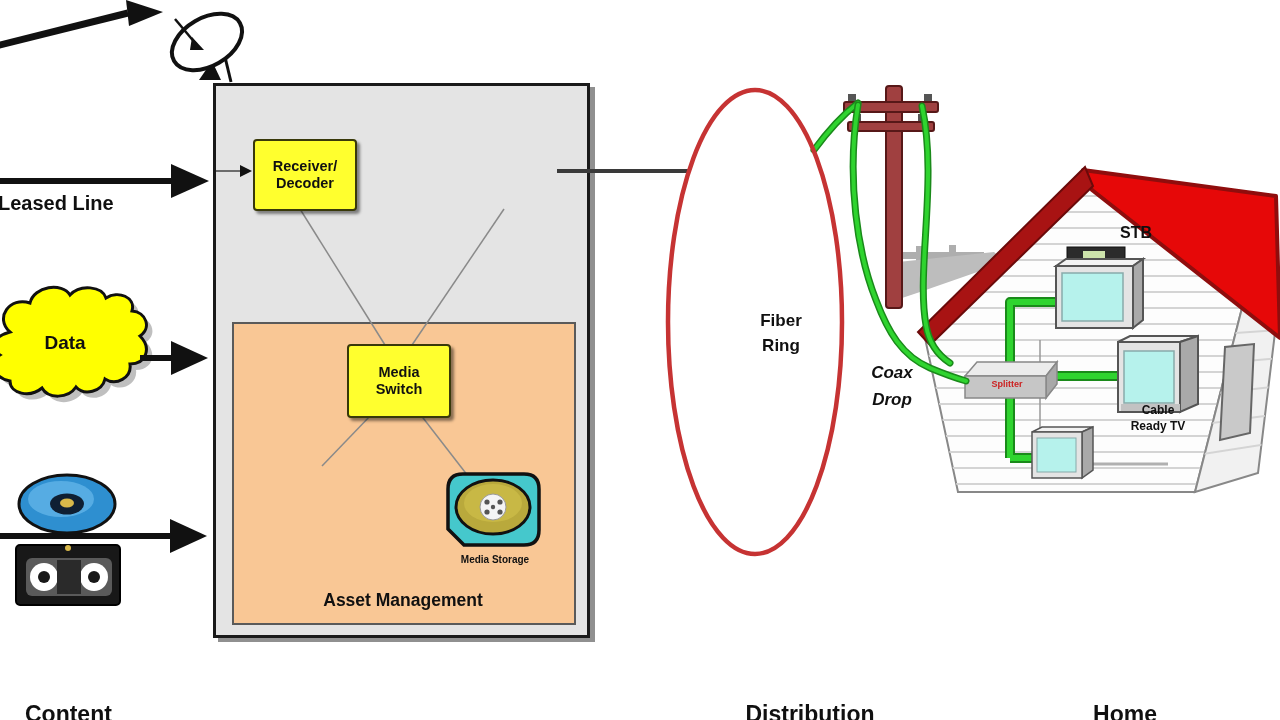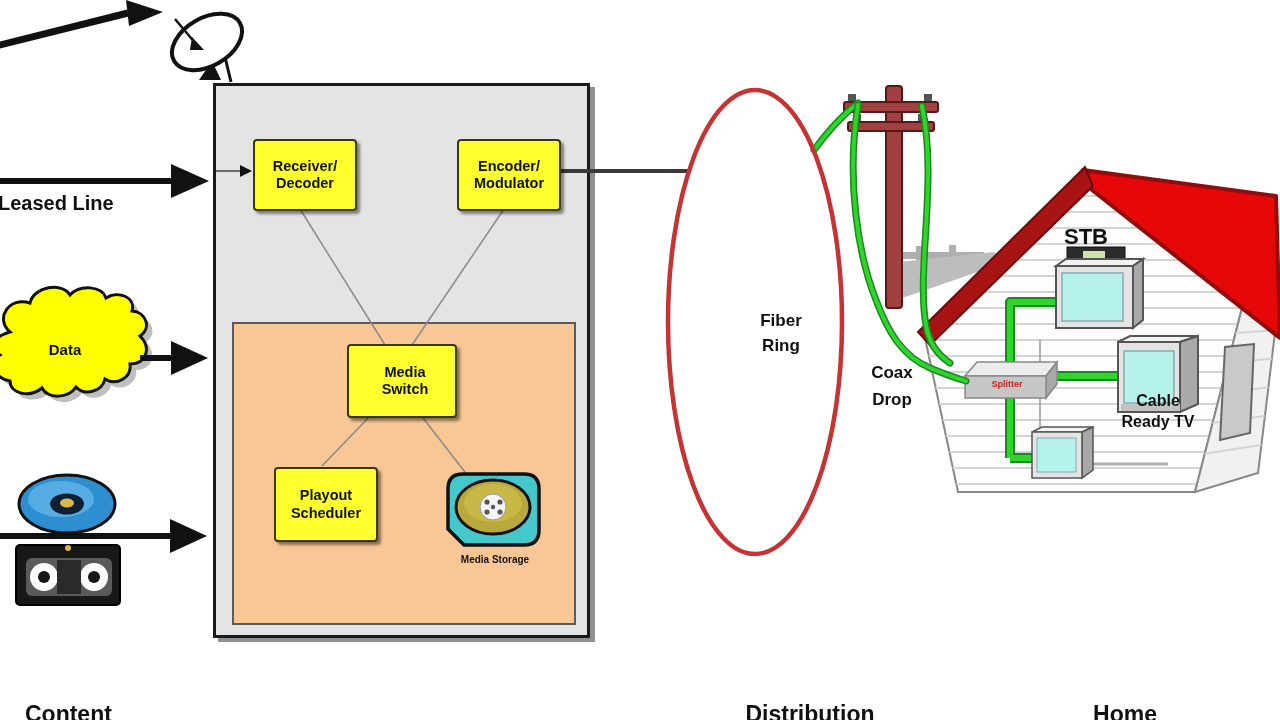--- a/index.html
+++ b/index.html
@@ -218,36 +218,33 @@
       <path d="M 858 105 C 846 180 858 255 876 300 C 888 332 902 356 930 368 C 942 373 952 377 966 381" style="stroke:var(--cable-green,#2fd42f)" stroke-width="4"></path>
       <path d="M 922 106 C 938 180 916 270 926 325 Q 930 350 950 363" stroke="#1a8a1a" stroke-width="7"></path>
       <path d="M 922 106 C 938 180 916 270 926 325 Q 930 350 950 363" style="stroke:var(--cable-green,#2fd42f)" stroke-width="4"></path>
     </g>
 
     <ellipse cx="755" cy="322" rx="87" ry="232" fill="none" style="stroke:var(--fiber-red,#c63333)" stroke-width="4.5"></ellipse>
   </svg>
 
   <div class="ybox" style="left:253px;top:139px;width:100px;height:68px;">Receiver/
 Decoder</div>
-  <div class="ybox" style="left:457px;top:139px;width:100px;height:68px;">Encoder/
-Modulator</div>
-  <div class="ybox" style="left:347px;top:344px;width:100px;height:70px;padding-left:6px;">Media
+  <div class="ybox" style="left:347px;top:344px;width:100px;height:70px;">Media
 Switch</div>
-  <div class="ybox" style="left:274px;top:467px;width:100px;height:71px;">Playout
-Scheduler</div>
 
   <div class="lbl" style="left:-2px;top:190px;width:142px;font-size:20px;text-align:left;">Leased Line</div>
-  <div class="lbl" style="left:20px;top:340px;width:90px;font-size:15px;">Data</div>
+  <div class="lbl" style="left:20px;top:330px;width:90px;font-size:19px;">Data</div>
   <div class="lbl" style="left:420px;top:553px;width:150px;font-size:10px;">Media Storage</div>
+  <div class="lbl" style="left:237px;top:589px;width:332px;font-size:17.5px;">Asset Management</div>
   <div class="lbl" style="left:729px;top:309px;width:104px;font-size:17px;line-height:1.45;">Fiber
 Ring</div>
-  <div class="lbl" style="left:852px;top:359px;width:80px;font-size:17px;line-height:1.6;">Coax
+  <div class="lbl" style="left:852px;top:359px;width:80px;font-size:17px;line-height:1.6;font-style:italic;">Coax
 Drop</div>
-  <div class="lbl" style="left:1054px;top:222px;width:64px;font-size:22px;">STB</div>
-  <div class="lbl" style="left:1104px;top:391px;width:108px;font-size:16px;line-height:1.3;">Cable
+  <div class="lbl" style="left:1104px;top:222px;width:64px;font-size:16px;">STB</div>
+  <div class="lbl" style="left:1104px;top:403px;width:108px;font-size:12px;line-height:1.3;">Cable
 Ready TV</div>
   <div class="lbl" style="left:976px;top:378px;width:62px;font-size:9px;color:#cc2222;text-align:center;">Splitter</div>
 
   <div class="lbl" style="left:25px;top:699px;width:160px;font-size:23px;text-align:left;">Content</div>
   <div class="lbl" style="left:720px;top:699px;width:180px;font-size:23px;">Distribution</div>
   <div class="lbl" style="left:1070px;top:699px;width:110px;font-size:23px;">Home</div>
 
 </div>
 
 </body></html>

